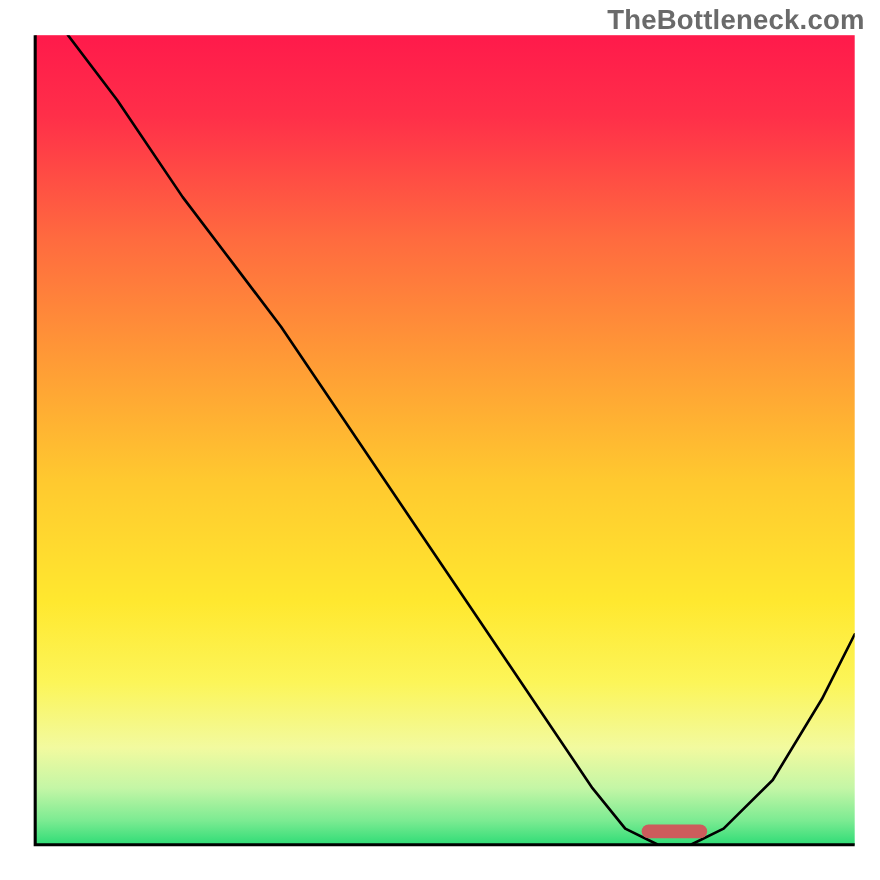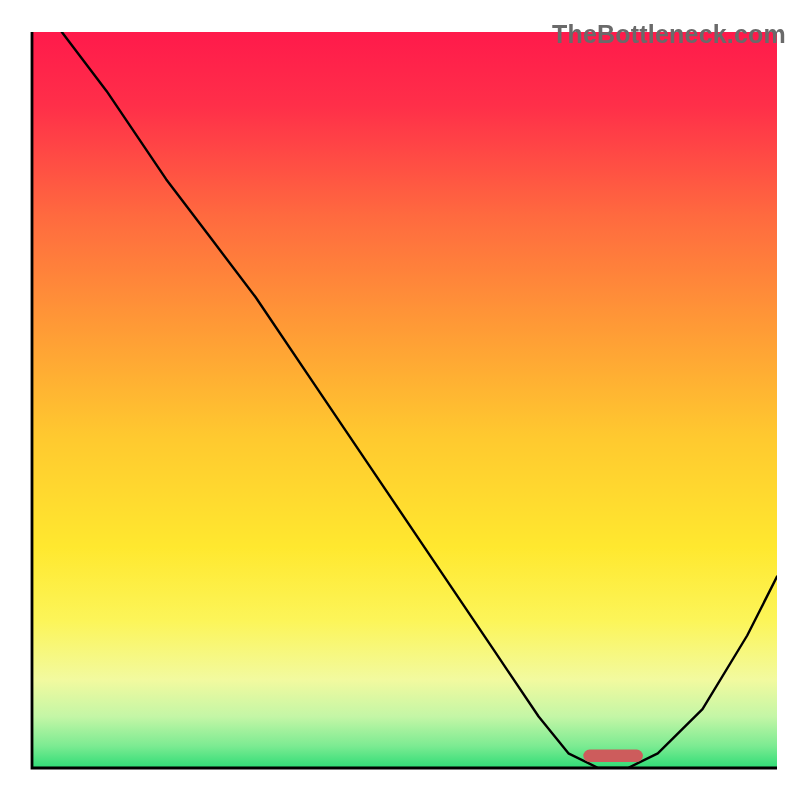--- a/index.html
+++ b/index.html
@@ -11,21 +11,21 @@
     font-family: Arial, Helvetica, sans-serif;
     overflow: hidden;
   }
   .frame {
     position: relative;
     width: 800px;
     height: 800px;
   }
   .watermark {
     position: absolute;
-    top: 20px;
+    top: 4px;
     right: 14px;
     font-size: 25px;
     font-weight: 600;
     color: #6a6a6a;
     letter-spacing: 0.2px;
     z-index: 50;
   }
   svg.plot {
     position: absolute;
     left: 0;

